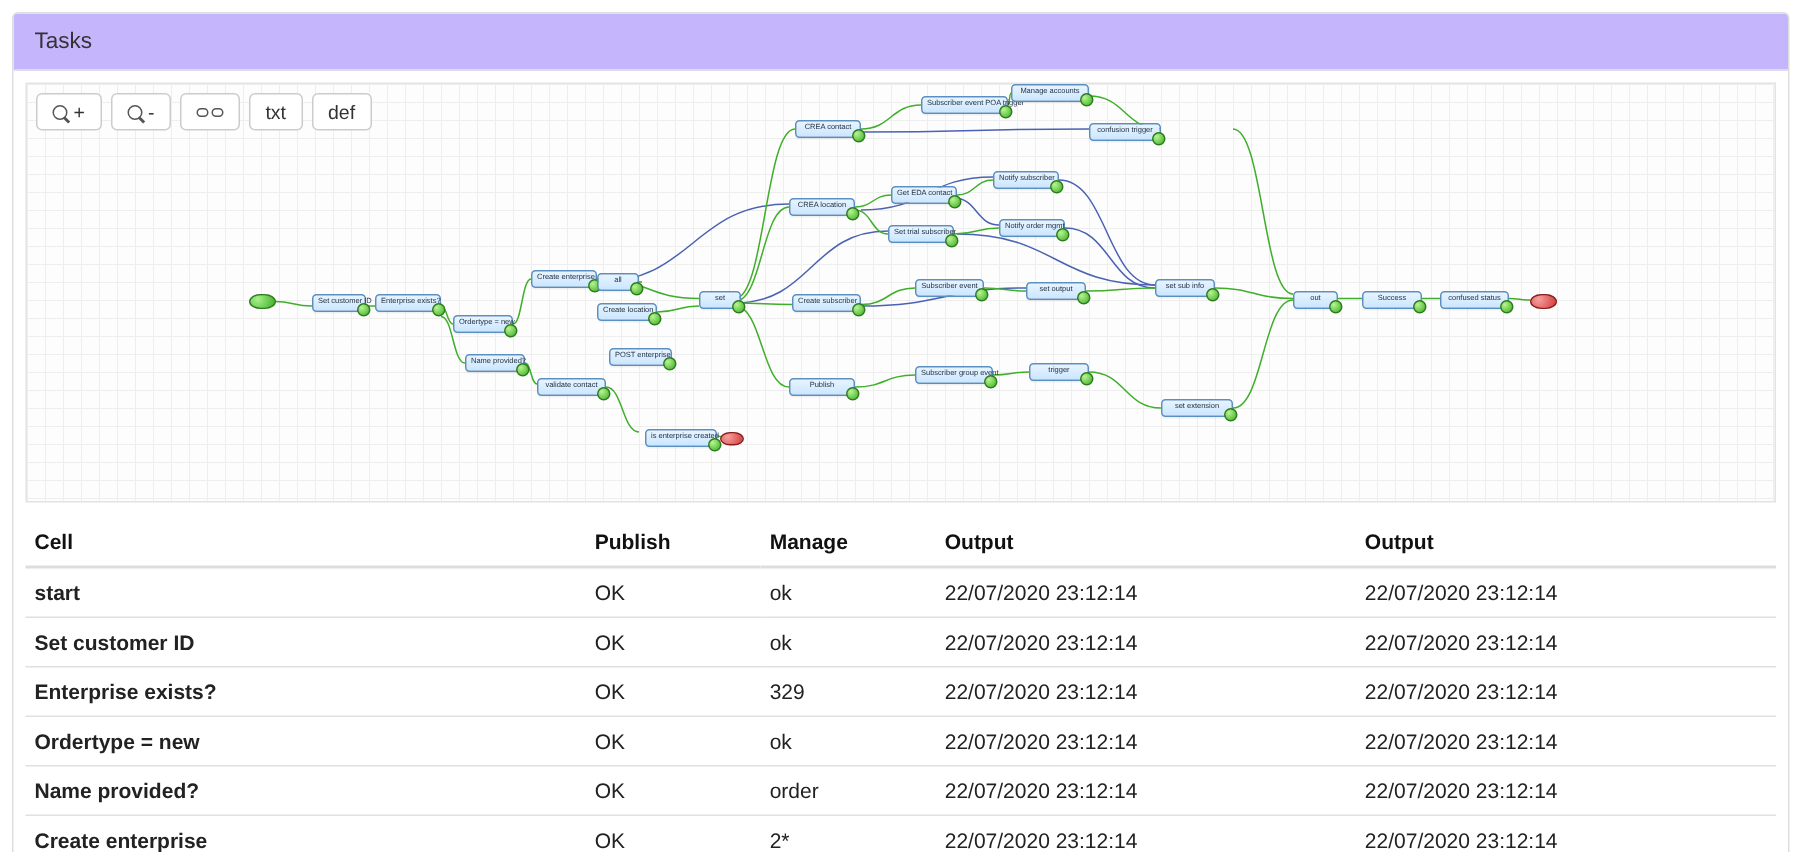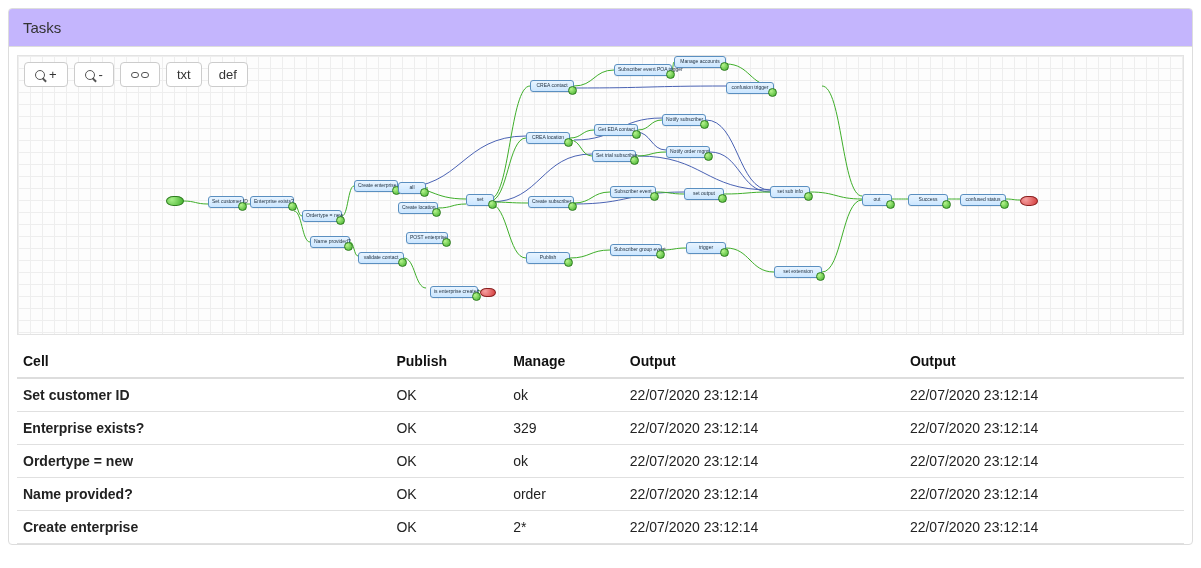--- a/index.html
+++ b/index.html
@@ -254,20 +254,27 @@
         <tr>
           <th style="width:32%">Cell</th>
           <th style="width:10%">Publish</th>
           <th style="width:10%">Manage</th>
           <th style="width:24%">Output</th>
           <th style="width:24%">Output</th>
         </tr>
       </thead>
       <tbody id="task-rows">
           <tr>
+            <td class="cell-col">start</td>
+            <td>OK</td>
+            <td>ok</td>
+            <td>22/07/2020 23:12:14</td>
+            <td>22/07/2020 23:12:14</td>
+          </tr>
+          <tr>
             <td class="cell-col">Set customer ID</td>
             <td>OK</td>
             <td>ok</td>
             <td>22/07/2020 23:12:14</td>
             <td>22/07/2020 23:12:14</td>
           </tr>
           <tr>
             <td class="cell-col">Enterprise exists?</td>
             <td>OK</td>
             <td>329</td>

